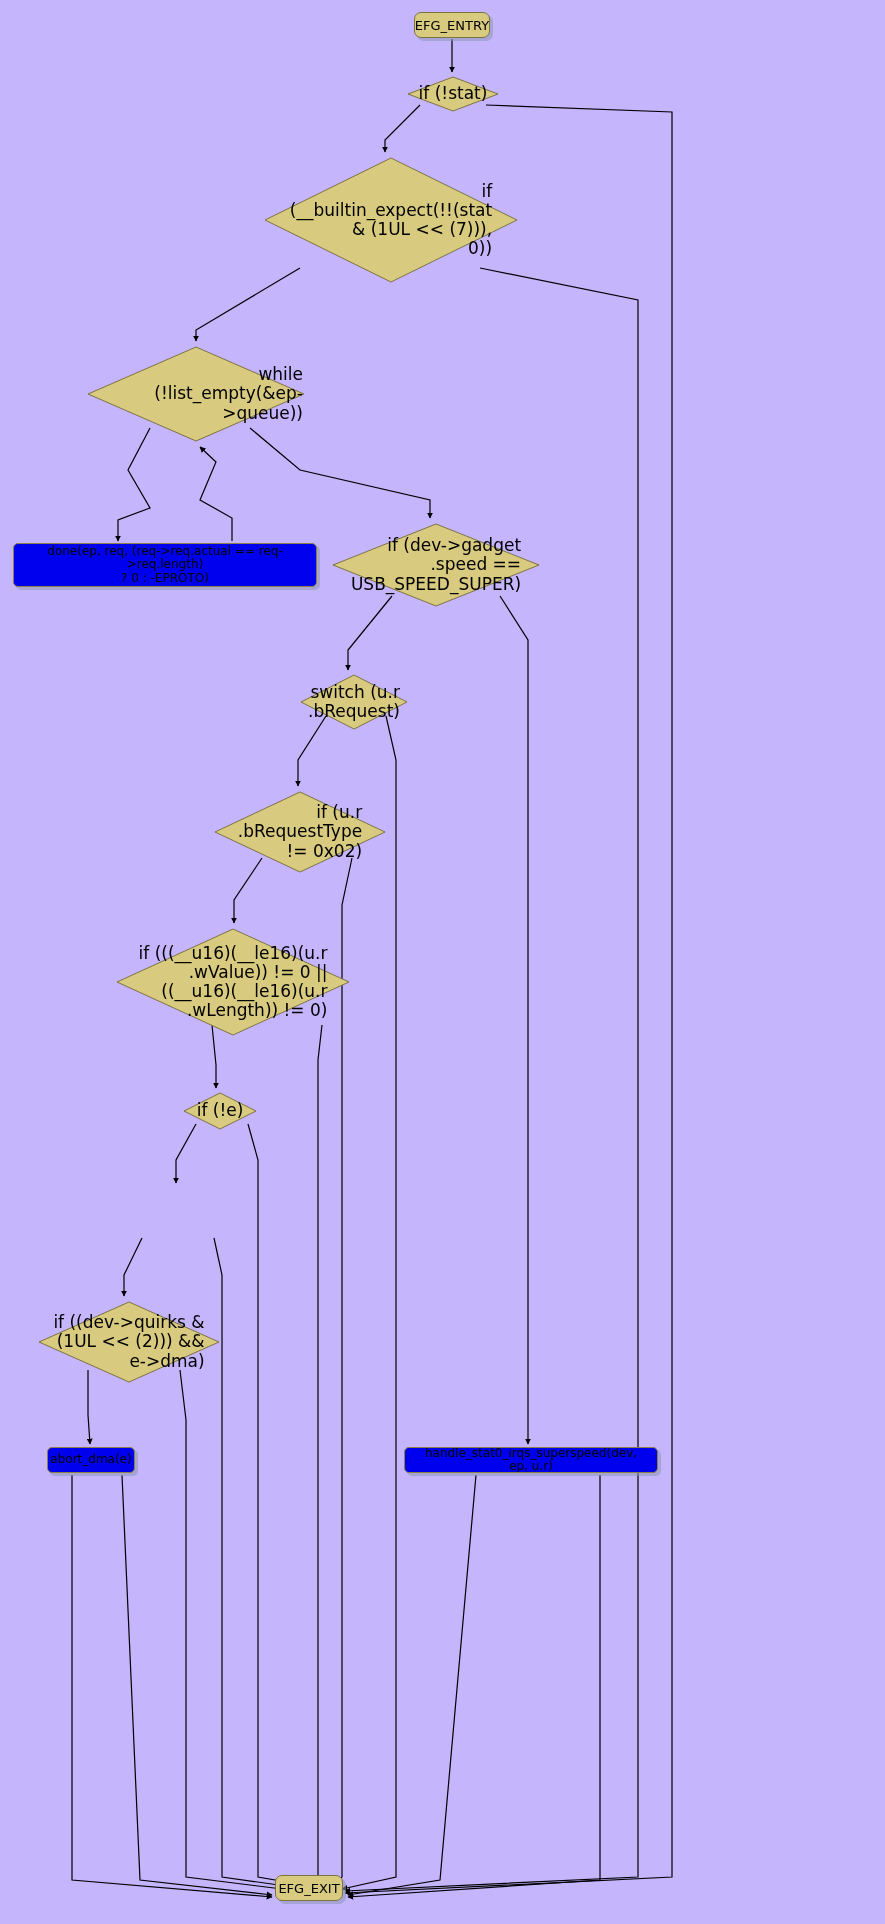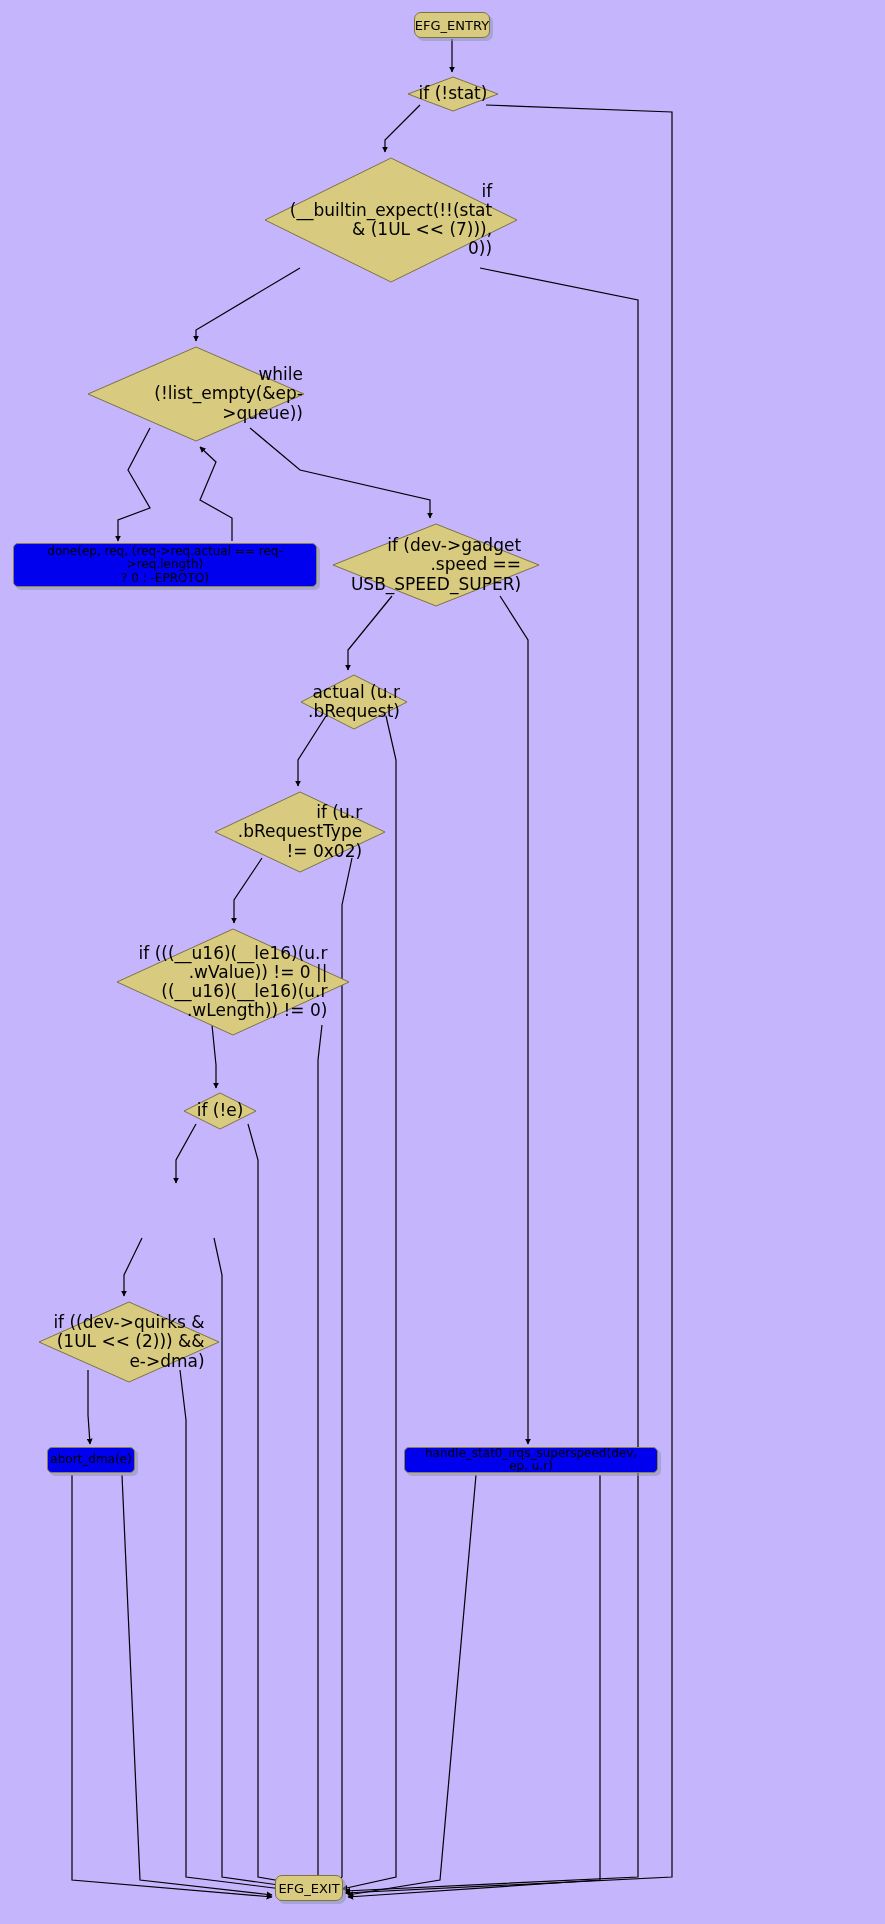--- a/index.html
+++ b/index.html
@@ -188,21 +188,21 @@
     </svg>
     <span class="dec-label">if (dev-&gt;gadget
 .speed ==
 USB_SPEED_SUPER)</span>
   </div>
 
   <div class="node dec" style="left:299px; top:673px; width:110px; height:58px;">
     <svg class="shape" viewBox="0 0 110 58" preserveAspectRatio="none">
       <polygon points="55,2 108,29 55,56 2,29" fill="#d8ca7e" stroke="#7d7340" stroke-width="1"></polygon>
     </svg>
-    <span class="dec-label">actual (u.r
+    <span class="dec-label">switch (u.r
 .bRequest)</span>
   </div>
 
   <div class="node dec" style="left:212px; top:789px; width:176px; height:86px;">
     <svg class="shape" viewBox="0 0 176 86" preserveAspectRatio="none">
       <polygon points="88,3 173,43 88,83 3,43" fill="#d8ca7e" stroke="#7d7340" stroke-width="1"></polygon>
     </svg>
     <span class="dec-label">if (u.r
 .bRequestType
 != 0x02)</span>

